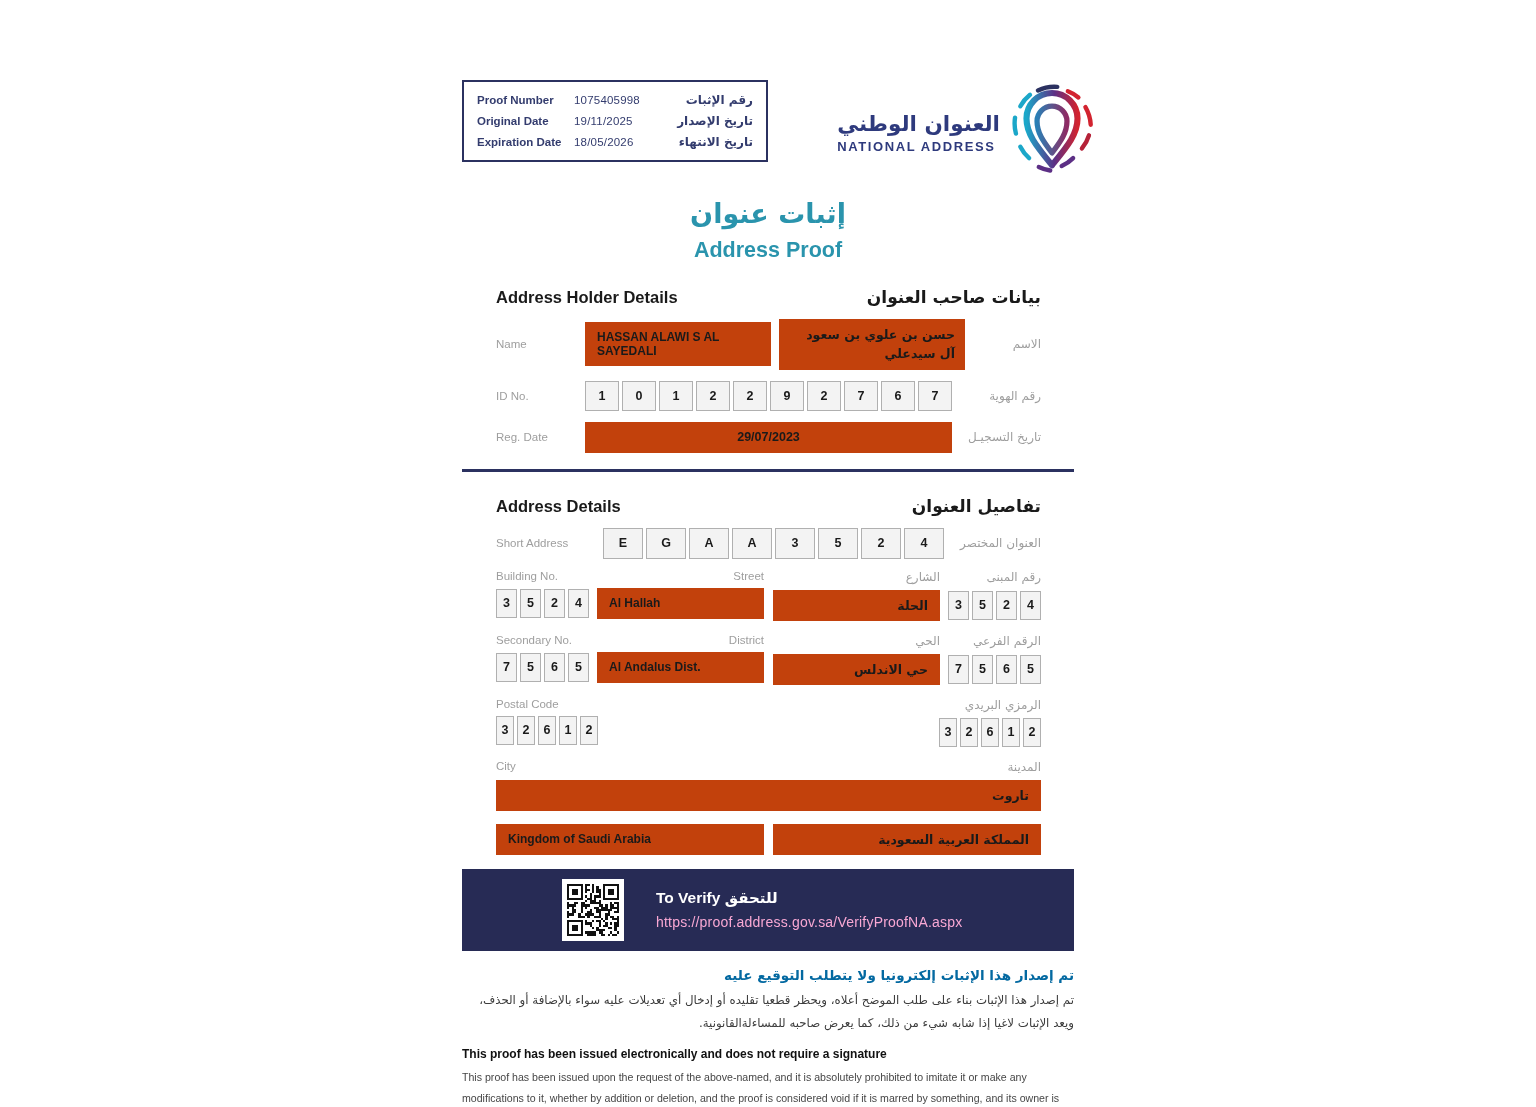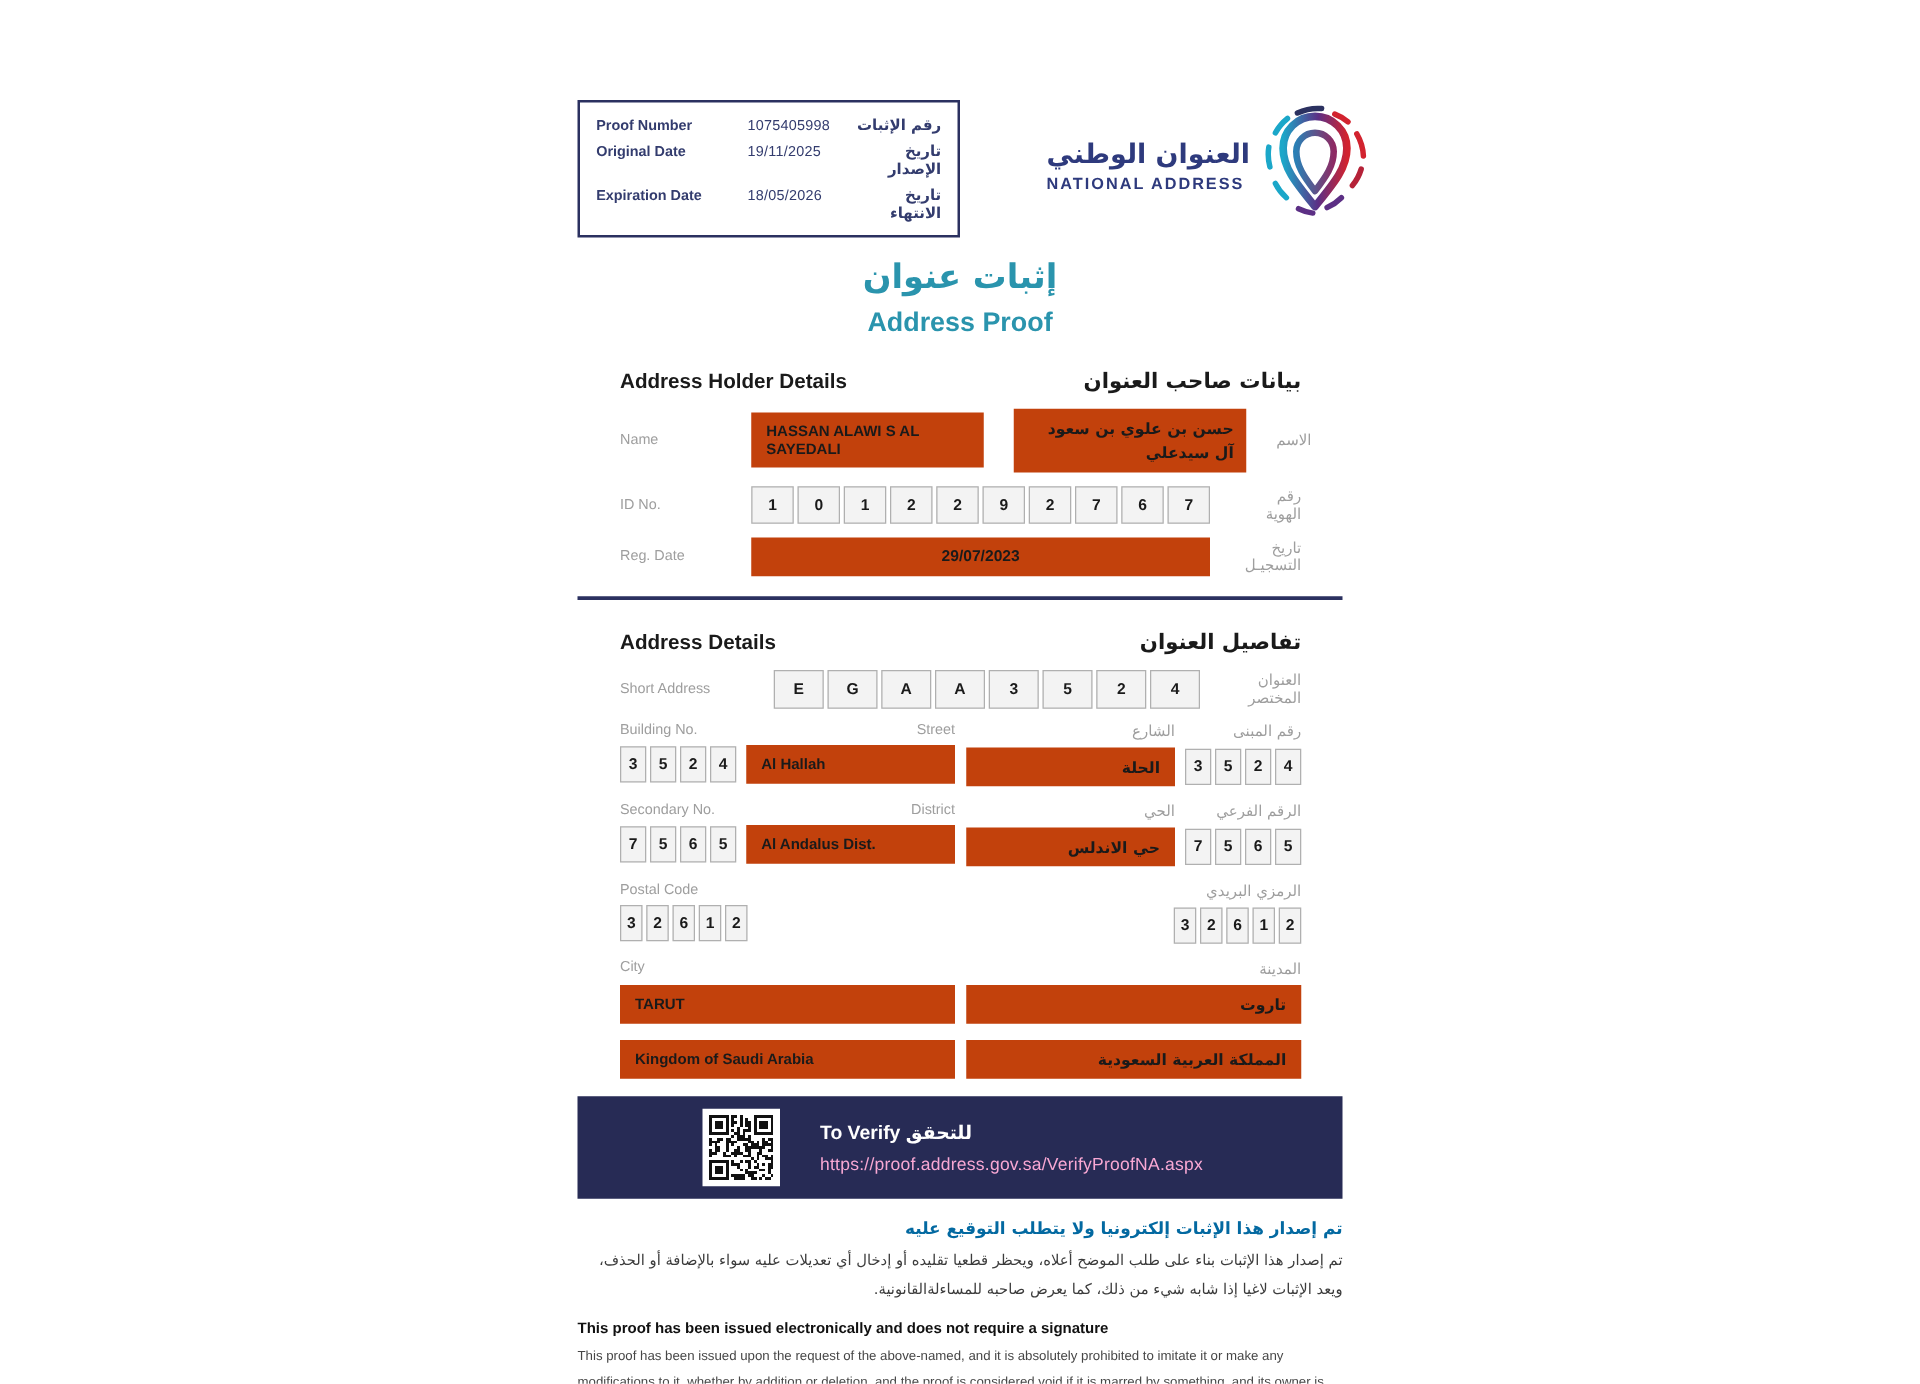--- a/index.html
+++ b/index.html
@@ -13,21 +13,21 @@
   .ar { font-family: "DejaVu Sans", sans-serif; }
 
   
   .header { display: flex; justify-content: space-between; align-items: flex-start; }
   .proof-box {
     border: 2px solid #2b3160; width: 306px; padding: 11px 13px;
     display: flex; flex-direction: column; gap: 7px; margin-top: 2px;
   }
   .proof-row { display: flex; align-items: baseline; font-size: 11.5px; color: #333c6e; }
   .proof-row .pl { font-weight: bold; width: 97px; flex-shrink: 0; }
-  .proof-row .pv { width: 85px; flex-shrink: 0; letter-spacing: .2px; margin-left: 24px; }
+  .proof-row .pv { width: 85px; flex-shrink: 0; letter-spacing: .2px; }
   .proof-row .pa { flex: 1; text-align: right; font-size: 12px; font-weight: bold; }
 
   .logo { display: flex; align-items: center; gap: 8px; margin-right: -22px; margin-top: 4px; }
   .logo-text { text-align: left; }
   .logo-ar { font-size: 21.5px; font-weight: bold; color: #2e3a7d; letter-spacing: .5px; }
   .logo-en { font-size: 13px; font-weight: bold; color: #2e3a7d; letter-spacing: 1.6px; margin-top: 3px; }
 
   
   .title-ar { text-align: center; color: #2a94ad; font-weight: bold; font-size: 27px; margin-top: 16px; }
   .title-en { text-align: center; color: #2a94ad; font-weight: bold; font-size: 21.5px; margin-top: 9px; }
@@ -38,21 +38,21 @@
   .sec-head .sh-ar { font-weight: bold; font-size: 17px; padding-right: 33px; }
 
   .lbl { color: #9e9e9e; font-size: 11.5px; }
   .lbl.ar { font-size: 12px; }
   .field {
     background: #c2410c; padding: 8px 12px; font-weight: bold; font-size: 12px;
     display: flex; align-items: center; min-height: 31px;
   }
   .field.ar { font-size: 12.5px; }
 
-  .frow { display: flex; align-items: center; column-gap: 24px; padding: 0 33px 0 34px; margin-bottom: 11px; }
+  .frow { display: flex; align-items: center; column-gap: 8px; padding: 0 33px 0 34px; margin-bottom: 11px; }
   .en-lbl { width: 81px; flex-shrink: 0; }
   .sa-lbl { width: 99px; flex-shrink: 0; }
   .ar-lbl { flex: 1; text-align: right; }
 
   .name-field { width: 186px; flex-shrink: 0; }
   .name-field.ar { text-align: right; line-height: 1.55; padding: 6px 10px; }
 
   .boxes { display: flex; gap: 3px; }
   .box {
     width: 34px; height: 30px; background: #f3f3f3; border: 1px solid #b0b0b0;
@@ -318,21 +318,20 @@
           </div>
         </div>
       </div>
     </div>
 
     <div class="city-lblrow">
       <span class="lbl">City</span>
       <span class="lbl ar ar-lbl" style="text-align:right;">المدينة</span>
     </div>
     <div class="frow2">
-      <div class="field">TARUT</div>
       <div class="field ar">تاروت</div>
     </div>
 
     <div class="frow2" style="margin-top:13px;">
       <div class="field">Kingdom of Saudi Arabia</div>
       <div class="field ar">المملكة العربية السعودية</div>
     </div>
 
     <div class="verify-bar">
       <div class="qr">

